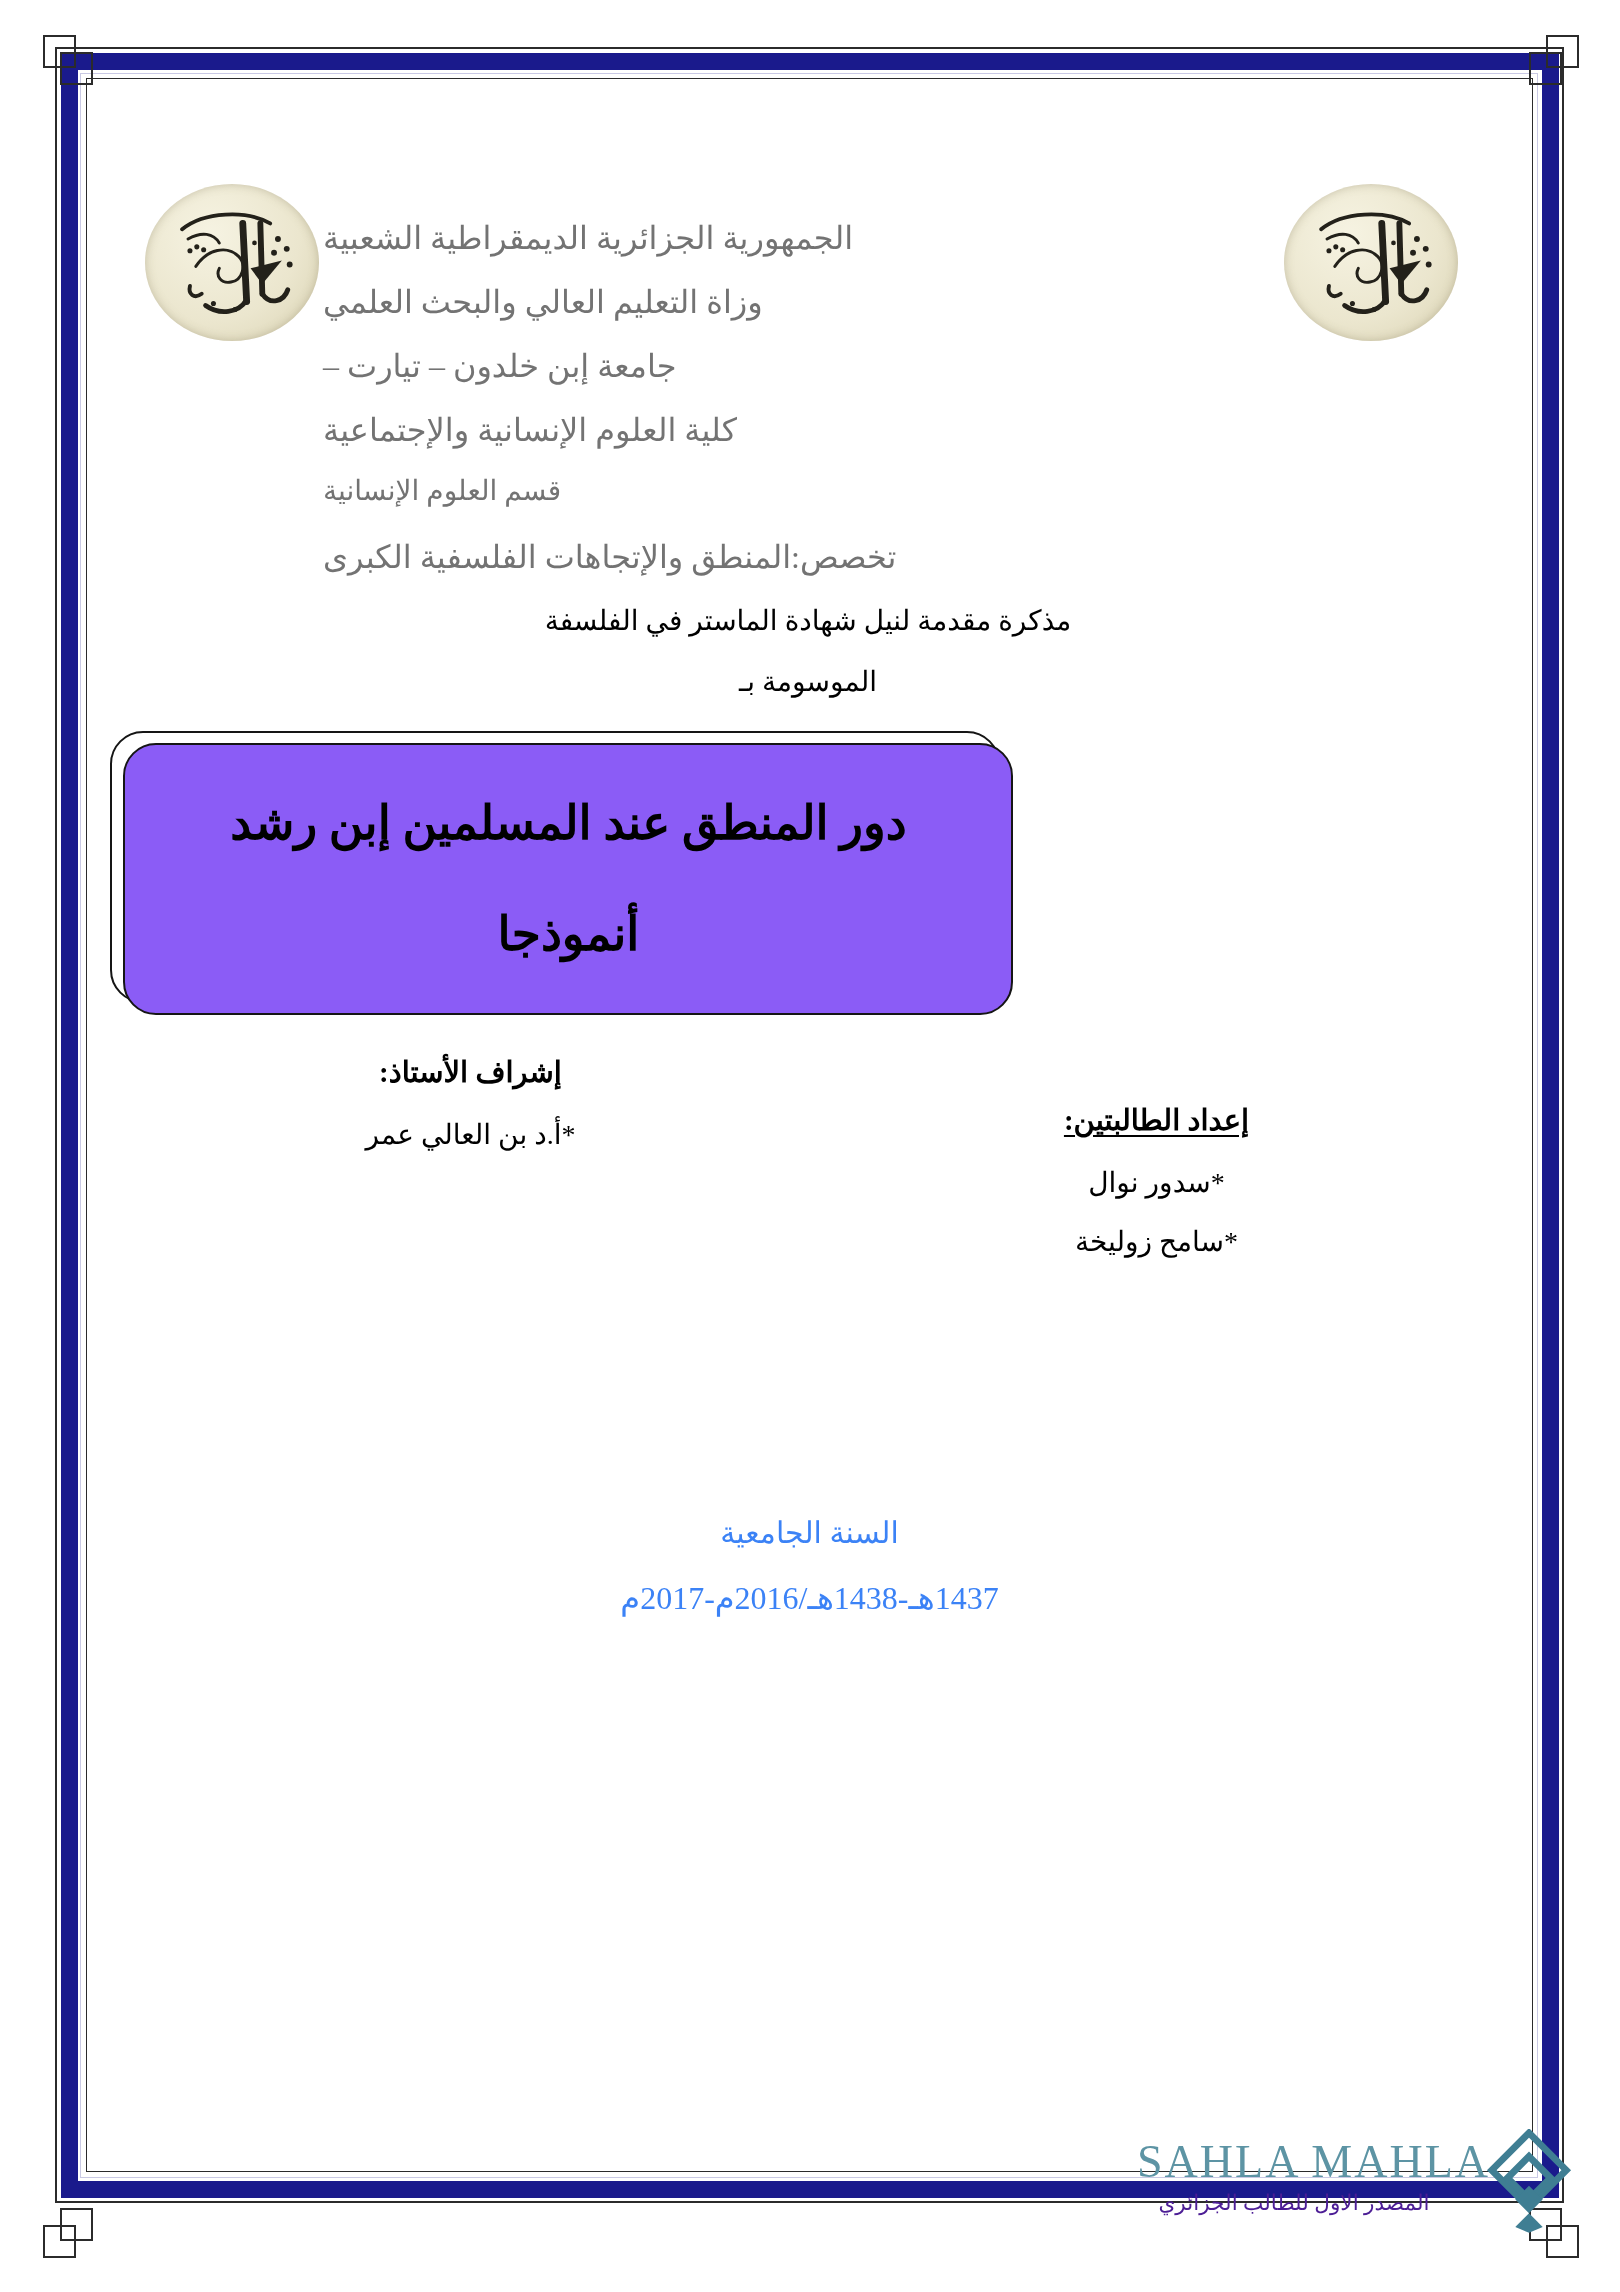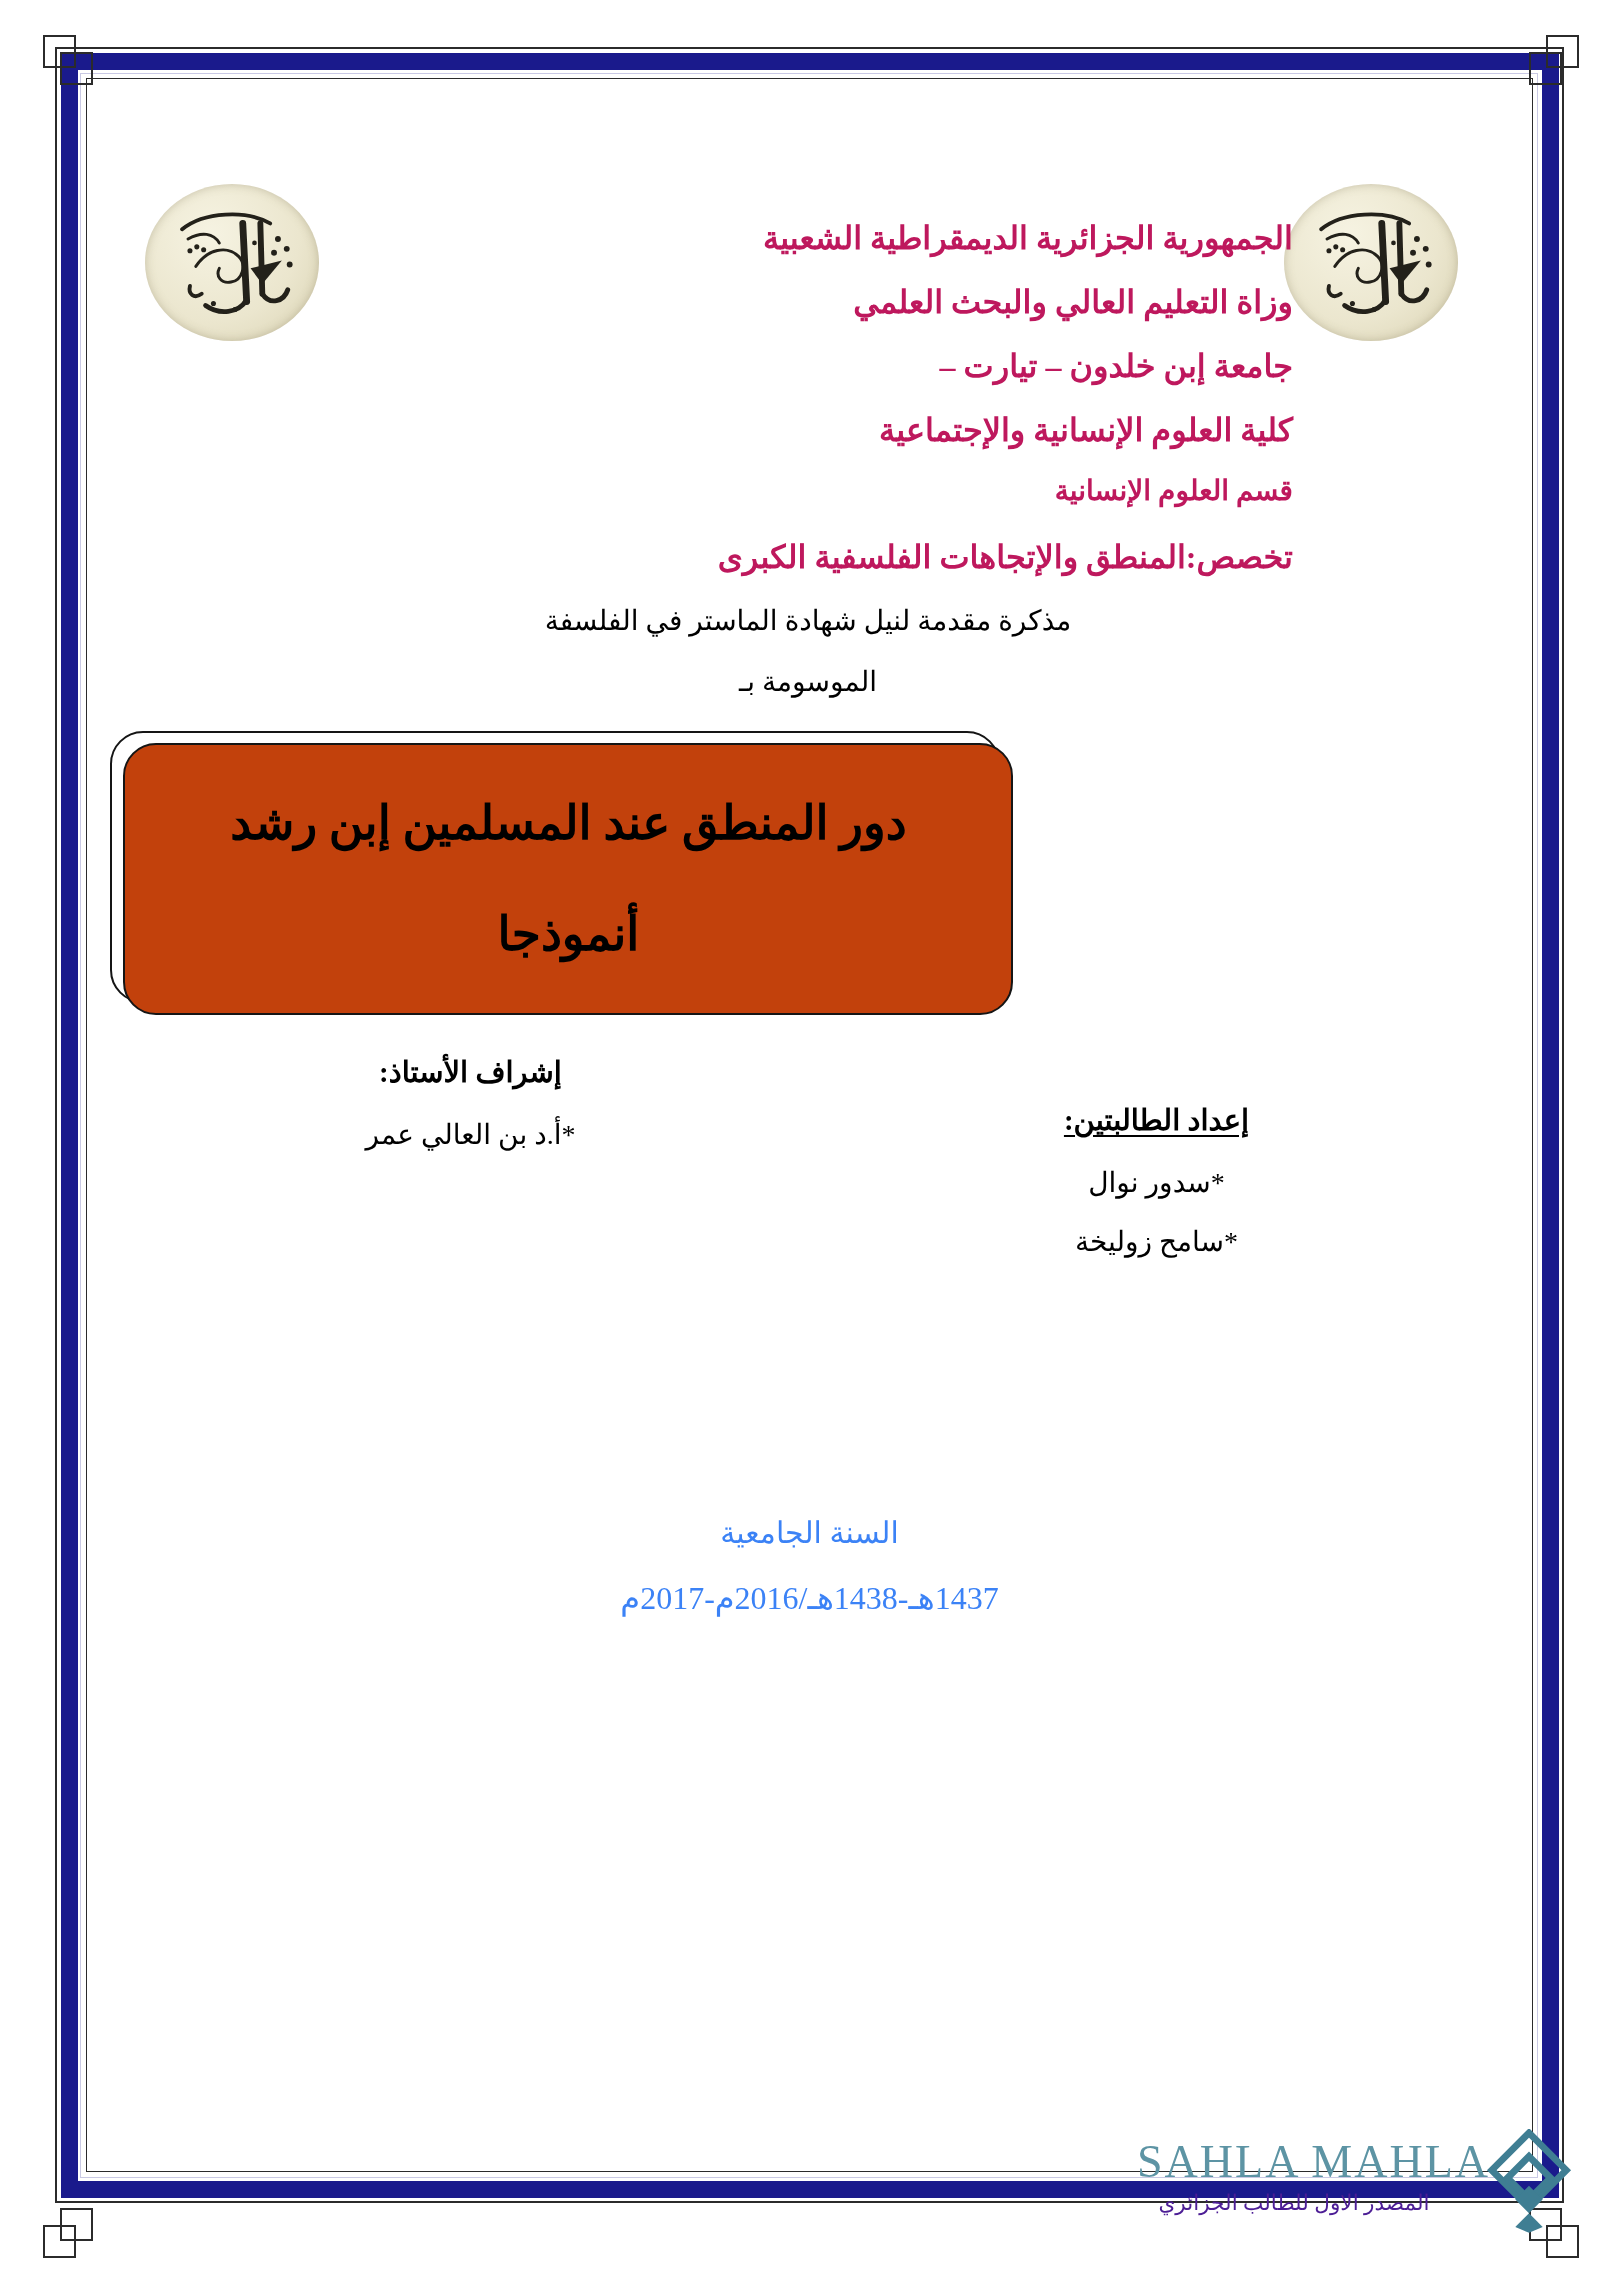--- a/index.html
+++ b/index.html
@@ -97,23 +97,23 @@
     box-shadow: inset 0 0 9.8px rgba(120,112,80,.35);
   }
   .logo-tl { left: 1186px; top: 90px; }
   .logo-tr { left: 47px;   top: 90px; }
   .logo svg { display: block; width: 100%; height: 100%; }
 
   .hdr {
     position: absolute;
     left: 225px;
     width: 970px;
-    text-align: right;
-    font-weight: bold;
-    color: #be185d;
+    text-align: left;
+    font-weight: normal;
+    color: #737373;
     letter-spacing: 0;
   }
   .hdr.l1 { top: 125px;  font-size: 32px; }
   .hdr.l2 { top: 189px;  font-size: 32px; }
   .hdr.l3 { top: 253px;  font-size: 32px; }
   .hdr.l4 { top: 317px;  font-size: 32px; }
   .hdr.l5 { top: 380px;  font-size: 28px; }
   .hdr.l6 { top: 444px;  font-size: 32px; }
   .sub {
     position: absolute;
@@ -147,21 +147,21 @@
   }
   .titlebox-front {
     position: absolute;
     left: 13.7px;
     top: 11.8px;
     width: 890px;
     height: 272px;
     border: 2px solid #151515;
     border-radius: 33px;
     box-sizing: border-box;
-    background: #c2410c;
+    background: #8b5cf6;
     display: flex;
     flex-direction: column;
     align-items: center;
     justify-content: center;
   }
   .title-line {
     font-weight: bold;
     font-size: 47px;
     color: #000;
     text-align: center;

